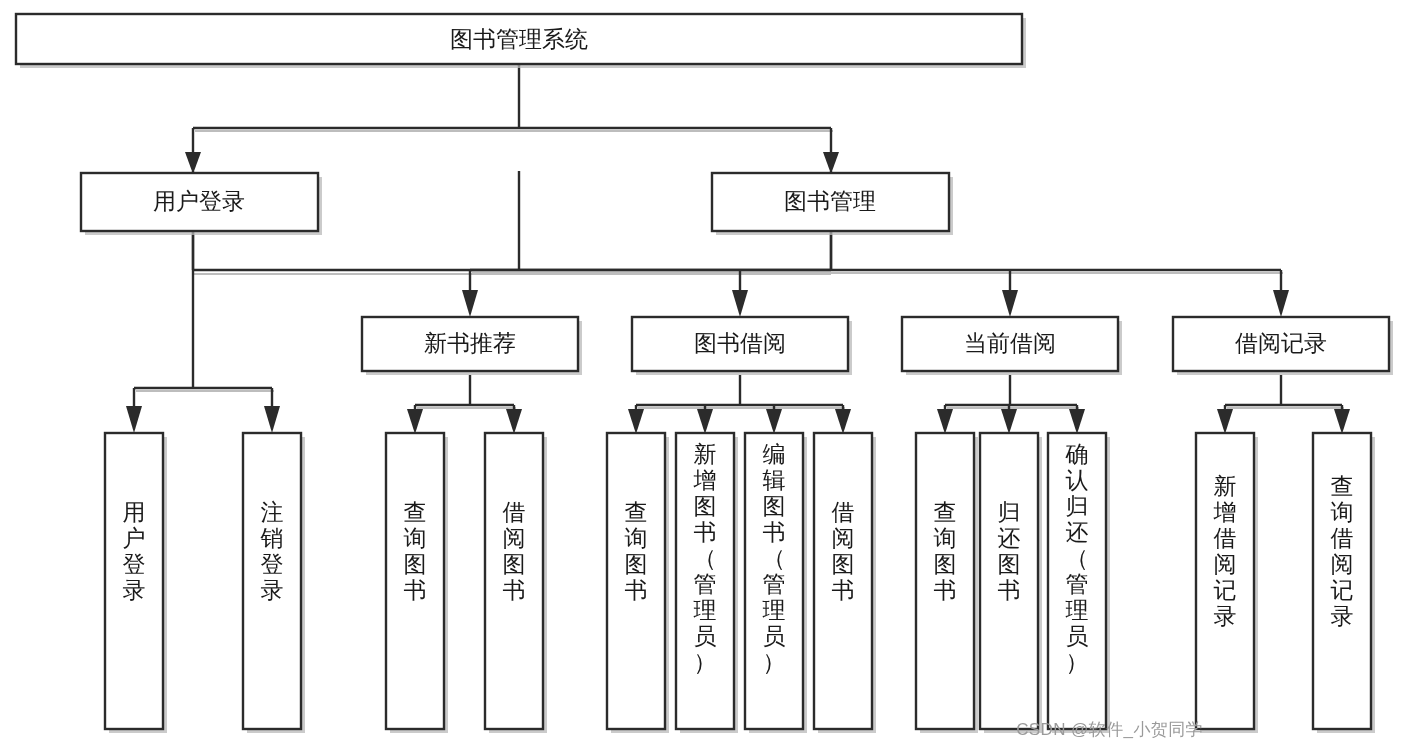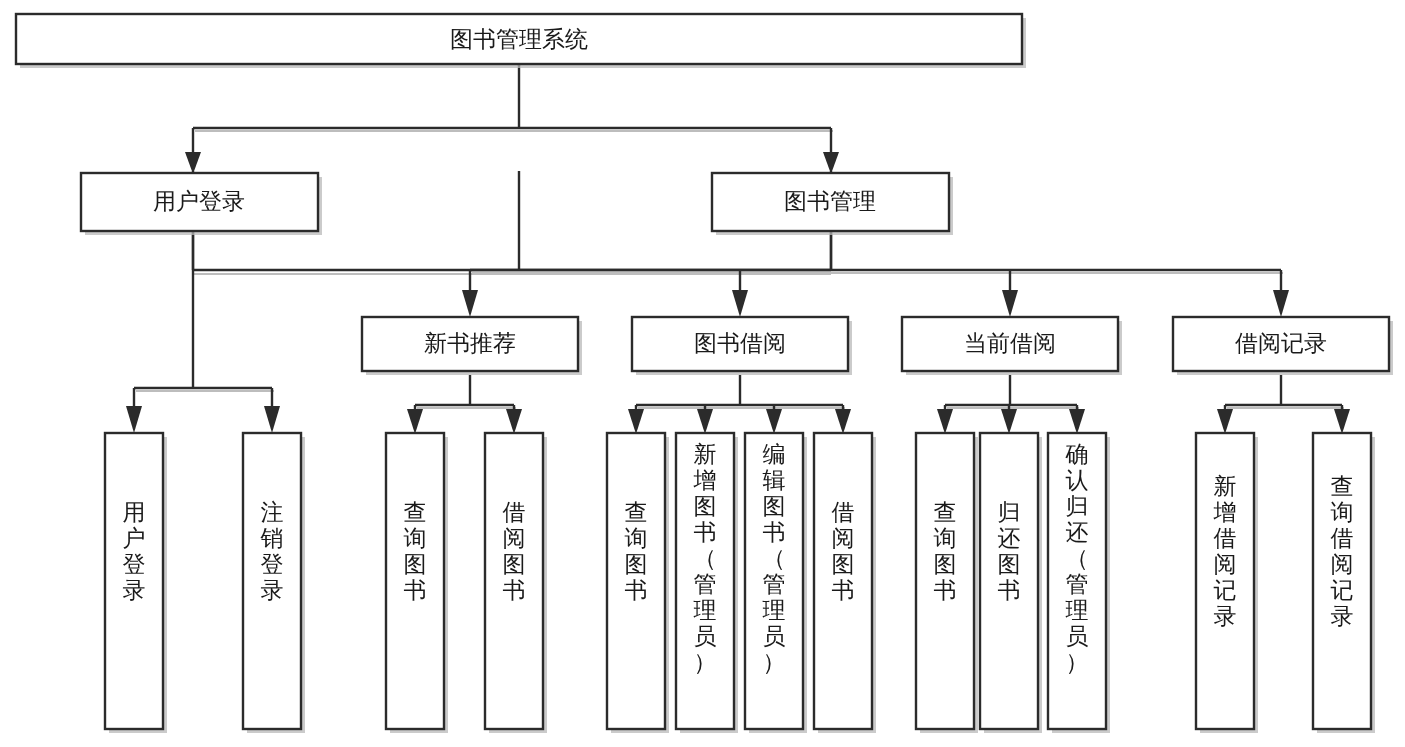--- a/index.html
+++ b/index.html
@@ -285,14 +285,15 @@
     </g>
 
     <g>
       <rect class="node-shadow" x="1317" y="437" width="58" height="296"></rect>
       <rect class="node-box" x="1313" y="433" width="58" height="296"></rect>
       <text class="node-label-v" x="1342" y="494"><tspan x="1342" dy="0">查</tspan><tspan x="1342" dy="26">询</tspan><tspan x="1342" dy="26">借</tspan><tspan x="1342" dy="26">阅</tspan><tspan x="1342" dy="26">记</tspan><tspan x="1342" dy="26">录</tspan></text>
     </g>
 
   </svg>
 
+  <div class="watermark-text">CSDN @软件_小贺同学</div>
 
 </div>
 
 </body></html>

